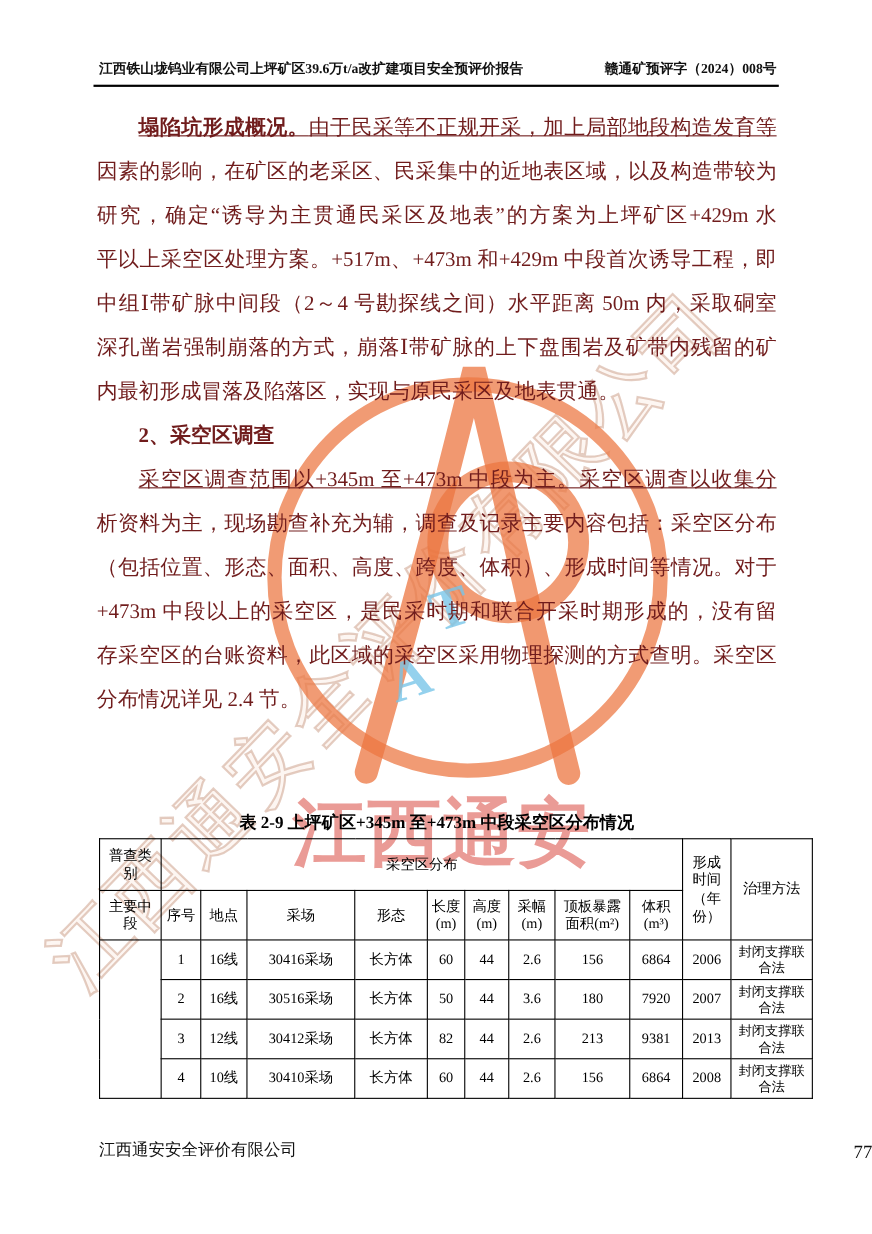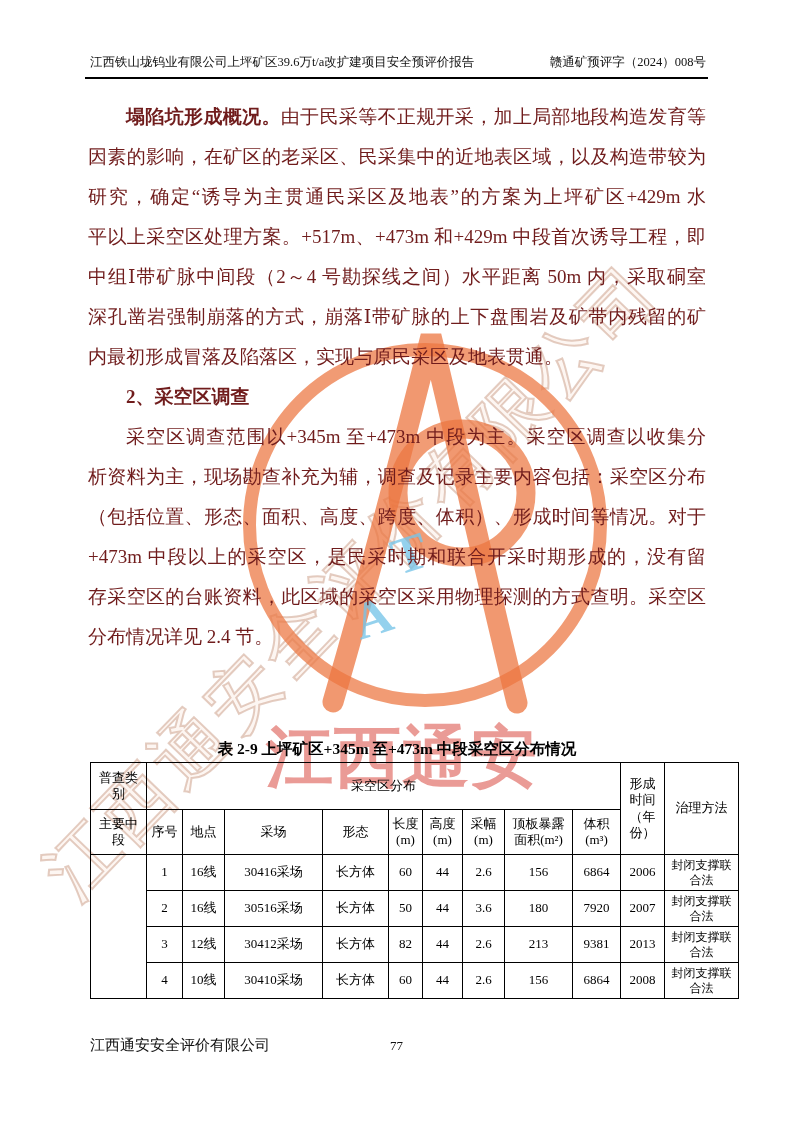--- a/index.html
+++ b/index.html
@@ -35,39 +35,39 @@
   }
   .wm-blue{
     position:absolute;font-size:52px;font-weight:bold;
     color:rgba(118,196,232,0.78);
   }
   .wm-blue.t{left:392px;top:524px;transform:rotate(-18deg);}
   .wm-blue.a{left:354px;top:588px;transform:rotate(-18deg);}
   
   .content{position:absolute;inset:0;z-index:1;}
   .hdr{
-    position:absolute;top:54px;font-size:12.5px;font-weight:400;
+    position:absolute;top:54px;font-size:12.5px;font-weight:700;
     color:#111;white-space:nowrap;
   }
   .hdr.left{left:90px;}
   .hdr.right{right:87px;}
   .hdr-rule{
     position:absolute;left:85px;top:77px;width:623px;height:0;
     border-top:2px solid #000;
   }
   .bodytext{
     position:absolute;left:88px;top:97px;width:618px;
     font-size:19px;color:#701c1c;
   }
   .bline{
     height:40px;line-height:40px;
     text-align:justify;text-align-last:justify;
     white-space:nowrap;
   }
-  .bline.first{text-indent:2em;}
+  .bline.first{text-indent:2em;text-decoration:underline;}
   .bline.last{text-align-last:left;white-space:normal;}
   .bline b{font-weight:bold;}
   .heading{
     height:40px;line-height:40px;font-weight:bold;text-indent:2em;
     font-size:19px;color:#701c1c;
   }
   .tbl-title{
     position:absolute;left:88px;top:737px;width:618px;height:24px;
     line-height:24px;text-align:center;font-size:15.5px;font-weight:bold;
     color:#000;
@@ -84,22 +84,22 @@
   table.gob .r1 td{height:46px;}
   table.gob .r2 td{height:44px;}
   table.gob .dr td{height:35px;}
   td.pad8{padding:0 8px;margin-left:24px;}
   td.pad9{padding:0 9px;}
   td.method-cell{padding:0 10px;font-size:12px;line-height:1.2;}
   .ftr-company{
     position:absolute;left:90px;top:1036px;font-size:15px;color:#111;
   }
   .ftr-page{
-    position:absolute;left:0;top:1038px;width:793px;text-align:center;
-    font-size:13px;color:#111;
+    position:absolute;left:0;top:1038px;width:793px;text-align:right;
+    font-size:17px;color:#111;
   }
 </style>
 </head>
 <body>
 
 <div class="page">
 
   <div class="wm-layer">
     <div class="wm-diag">江西通安全评价有限公司</div>
     <div class="wm-circle"></div>

